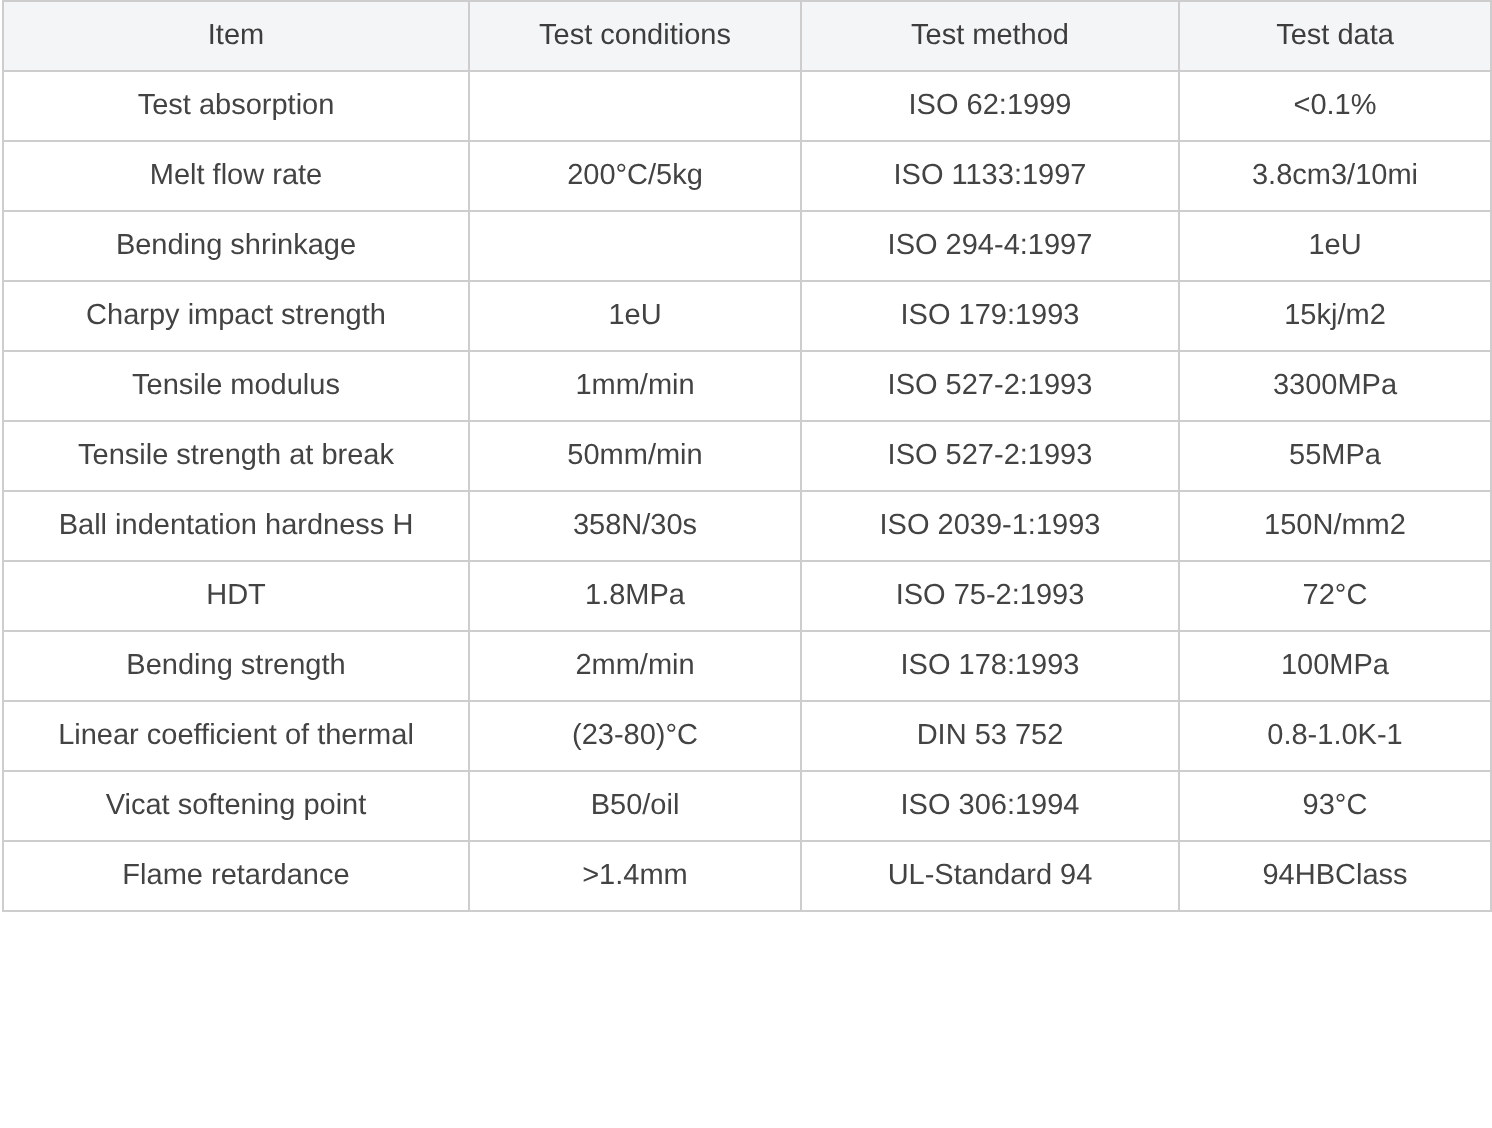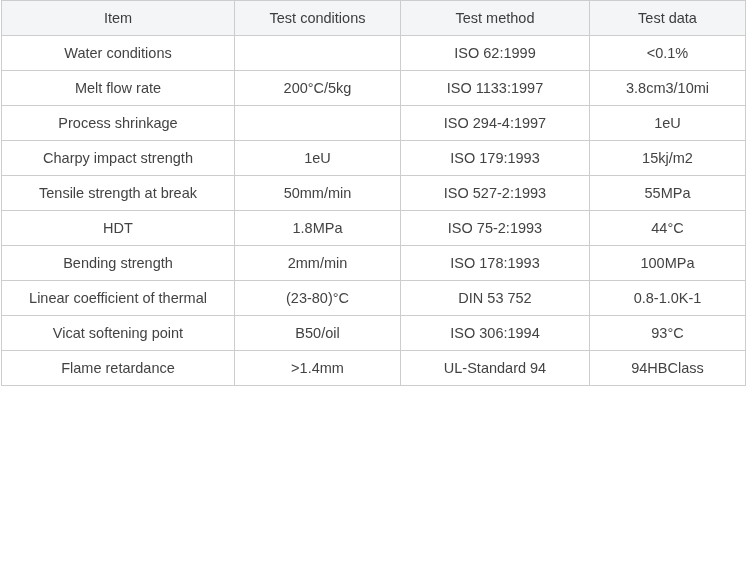--- a/index.html
+++ b/index.html
@@ -57,54 +57,66 @@
   <thead>
     <tr>
       <th>Item</th>
       <th>Test conditions</th>
       <th>Test method</th>
       <th>Test data</th>
     </tr>
   </thead>
   <tbody>
       <tr>
-        <td>Water conditions</td>
+        <td>Test absorption</td>
         <td></td>
         <td>ISO 62:1999</td>
         <td>&lt;0.1%</td>
       </tr>
       <tr>
         <td>Melt flow rate</td>
         <td>200°C/5kg</td>
         <td>ISO 1133:1997</td>
         <td>3.8cm3/10mi</td>
       </tr>
       <tr>
-        <td>Process shrinkage</td>
+        <td>Bending shrinkage</td>
         <td></td>
         <td>ISO 294-4:1997</td>
         <td>1eU</td>
       </tr>
       <tr>
         <td>Charpy impact strength</td>
         <td>1eU</td>
         <td>ISO 179:1993</td>
         <td>15kj/m2</td>
       </tr>
       <tr>
+        <td>Tensile modulus</td>
+        <td>1mm/min</td>
+        <td>ISO 527-2:1993</td>
+        <td>3300MPa</td>
+      </tr>
+      <tr>
         <td>Tensile strength at break</td>
         <td>50mm/min</td>
         <td>ISO 527-2:1993</td>
         <td>55MPa</td>
       </tr>
       <tr>
+        <td>Ball indentation hardness H</td>
+        <td>358N/30s</td>
+        <td>ISO 2039-1:1993</td>
+        <td>150N/mm2</td>
+      </tr>
+      <tr>
         <td>HDT</td>
         <td>1.8MPa</td>
         <td>ISO 75-2:1993</td>
-        <td>44°C</td>
+        <td>72°C</td>
       </tr>
       <tr>
         <td>Bending strength</td>
         <td>2mm/min</td>
         <td>ISO 178:1993</td>
         <td>100MPa</td>
       </tr>
       <tr>
         <td>Linear coefficient of thermal</td>
         <td>(23-80)°C</td>

